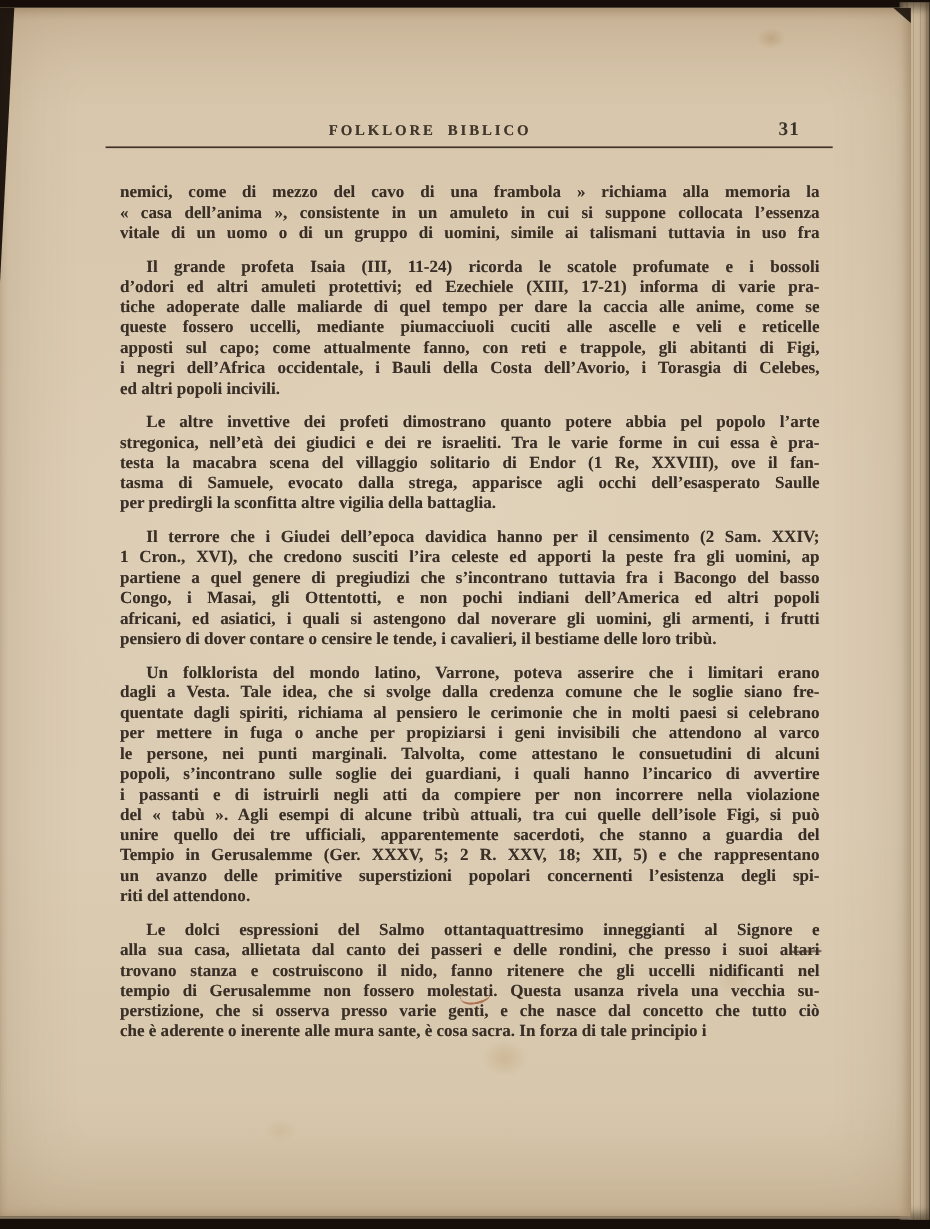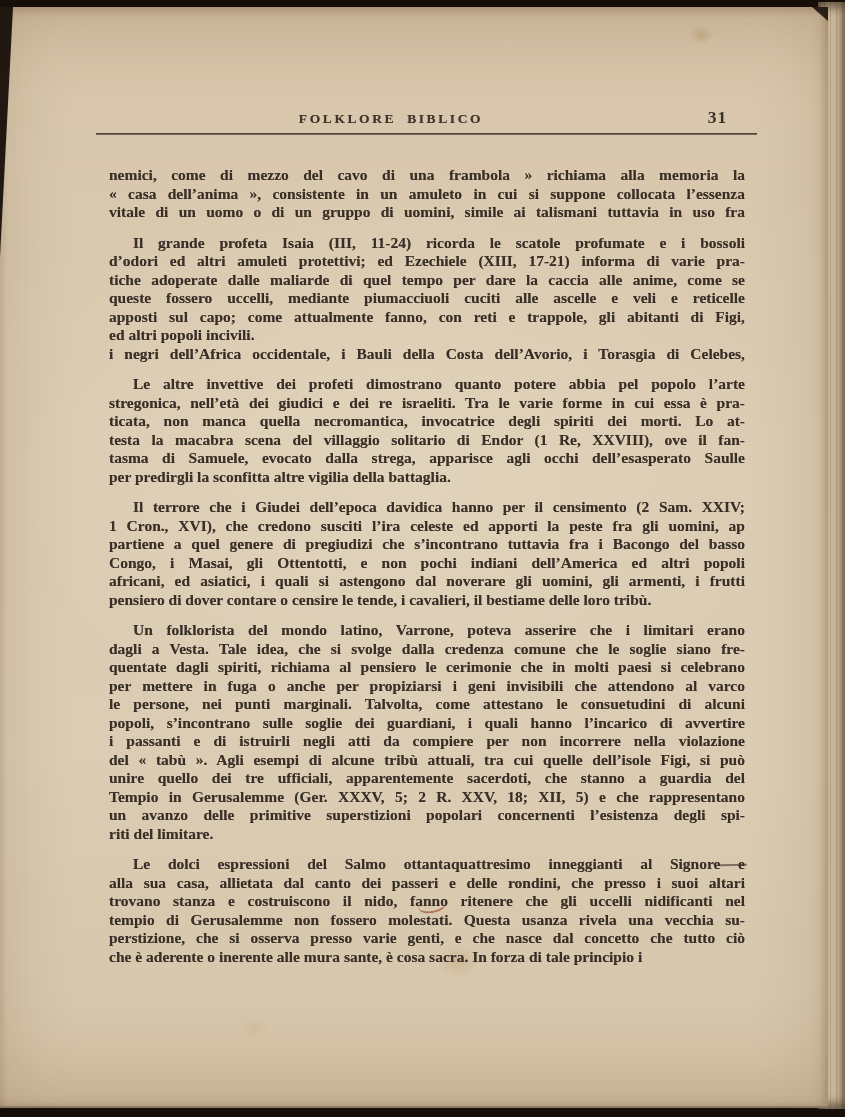--- a/index.html
+++ b/index.html
@@ -154,28 +154,27 @@
       <div class="line">« casa dell’anima », consistente in un amuleto in cui si suppone collocata l’essenza</div>
       <div class="line">vitale di un uomo o di un gruppo di uomini, simile ai talismani tuttavia in uso fra</div>
     </div>
 
     <div class="para">
       <div class="line para-start">Il grande profeta Isaia (III, 11-24) ricorda le scatole profumate e i bossoli</div>
       <div class="line">d’odori ed altri amuleti protettivi; ed Ezechiele (XIII, 17-21) informa di varie pra-</div>
       <div class="line">tiche adoperate dalle maliarde di quel tempo per dare la caccia alle anime, come se</div>
       <div class="line">queste fossero uccelli, mediante piumacciuoli cuciti alle ascelle e veli e reticelle</div>
       <div class="line">apposti sul capo; come attualmente fanno, con reti e trappole, gli abitanti di Figi,</div>
+      <div class="line">i negri dell’Africa occidentale, i Bauli della Costa dell’Avorio, i Torasgia di Celebes,</div>
       <div class="line para-end">ed altri popoli incivili.</div>
-      <div class="line">i negri dell’Africa occidentale, i Bauli della Costa dell’Avorio, i Torasgia di Celebes,</div>
     </div>
 
     <div class="para">
       <div class="line para-start">Le altre invettive dei profeti dimostrano quanto potere abbia pel popolo l’arte</div>
       <div class="line">stregonica, nell’età dei giudici e dei re israeliti. Tra le varie forme in cui essa è pra-</div>
-      <div class="line">ticata, non manca quella necromantica, invocatrice degli spiriti dei morti. Lo at-</div>
       <div class="line">testa la macabra scena del villaggio solitario di Endor (1 Re, XXVIII), ove il fan-</div>
       <div class="line">tasma di Samuele, evocato dalla strega, apparisce agli occhi dell’esasperato Saulle</div>
       <div class="line para-end">per predirgli la sconfitta altre vigilia della battaglia.</div>
     </div>
 
     <div class="para">
       <div class="line para-start">Il terrore che i Giudei dell’epoca davidica hanno per il censimento (2 Sam. XXIV;</div>
       <div class="line">1 Cron., XVI), che credono susciti l’ira celeste ed apporti la peste fra gli uomini, ap</div>
       <div class="line">partiene a quel genere di pregiudizi che s’incontrano tuttavia fra i Bacongo del basso</div>
       <div class="line">Congo, i Masai, gli Ottentotti, e non pochi indiani dell’America ed altri popoli</div>
@@ -188,21 +187,21 @@
       <div class="line">dagli a Vesta. Tale idea, che si svolge dalla credenza comune che le soglie siano fre-</div>
       <div class="line">quentate dagli spiriti, richiama al pensiero le cerimonie che in molti paesi si celebrano</div>
       <div class="line">per mettere in fuga o anche per propiziarsi i geni invisibili che attendono al varco</div>
       <div class="line">le persone, nei punti marginali. Talvolta, come attestano le consuetudini di alcuni</div>
       <div class="line">popoli, s’incontrano sulle soglie dei guardiani, i quali hanno l’incarico di avvertire</div>
       <div class="line">i passanti e di istruirli negli atti da compiere per non incorrere nella violazione</div>
       <div class="line">del « tabù ». Agli esempi di alcune tribù attuali, tra cui quelle dell’isole Figi, si può</div>
       <div class="line">unire quello dei tre ufficiali, apparentemente sacerdoti, che stanno a guardia del</div>
       <div class="line">Tempio in Gerusalemme (Ger. XXXV, 5; 2 R. XXV, 18; XII, 5) e che rappresentano</div>
       <div class="line">un avanzo delle primitive superstizioni popolari concernenti l’esistenza degli spi-</div>
-      <div class="line para-end">riti del limitare.</div>
+      <div class="line para-end">riti del attendono.</div>
     </div>
 
     <div class="para">
       <div class="line para-start">Le dolci espressioni del Salmo ottantaquattresimo inneggianti al Signore e</div>
       <div class="line">alla sua casa, allietata dal canto dei passeri e delle rondini, che presso i suoi altari</div>
       <div class="line">trovano stanza e costruiscono il nido, fanno ritenere che gli uccelli nidificanti nel</div>
       <div class="line">tempio di Gerusalemme non fossero molestati. Questa usanza rivela una vecchia su-</div>
       <div class="line">perstizione, che si osserva presso varie genti, e che nasce dal concetto che tutto ciò</div>
       <div class="line para-end">che è aderente o inerente alle mura sante, è cosa sacra. In forza di tale principio i</div>
     </div>

